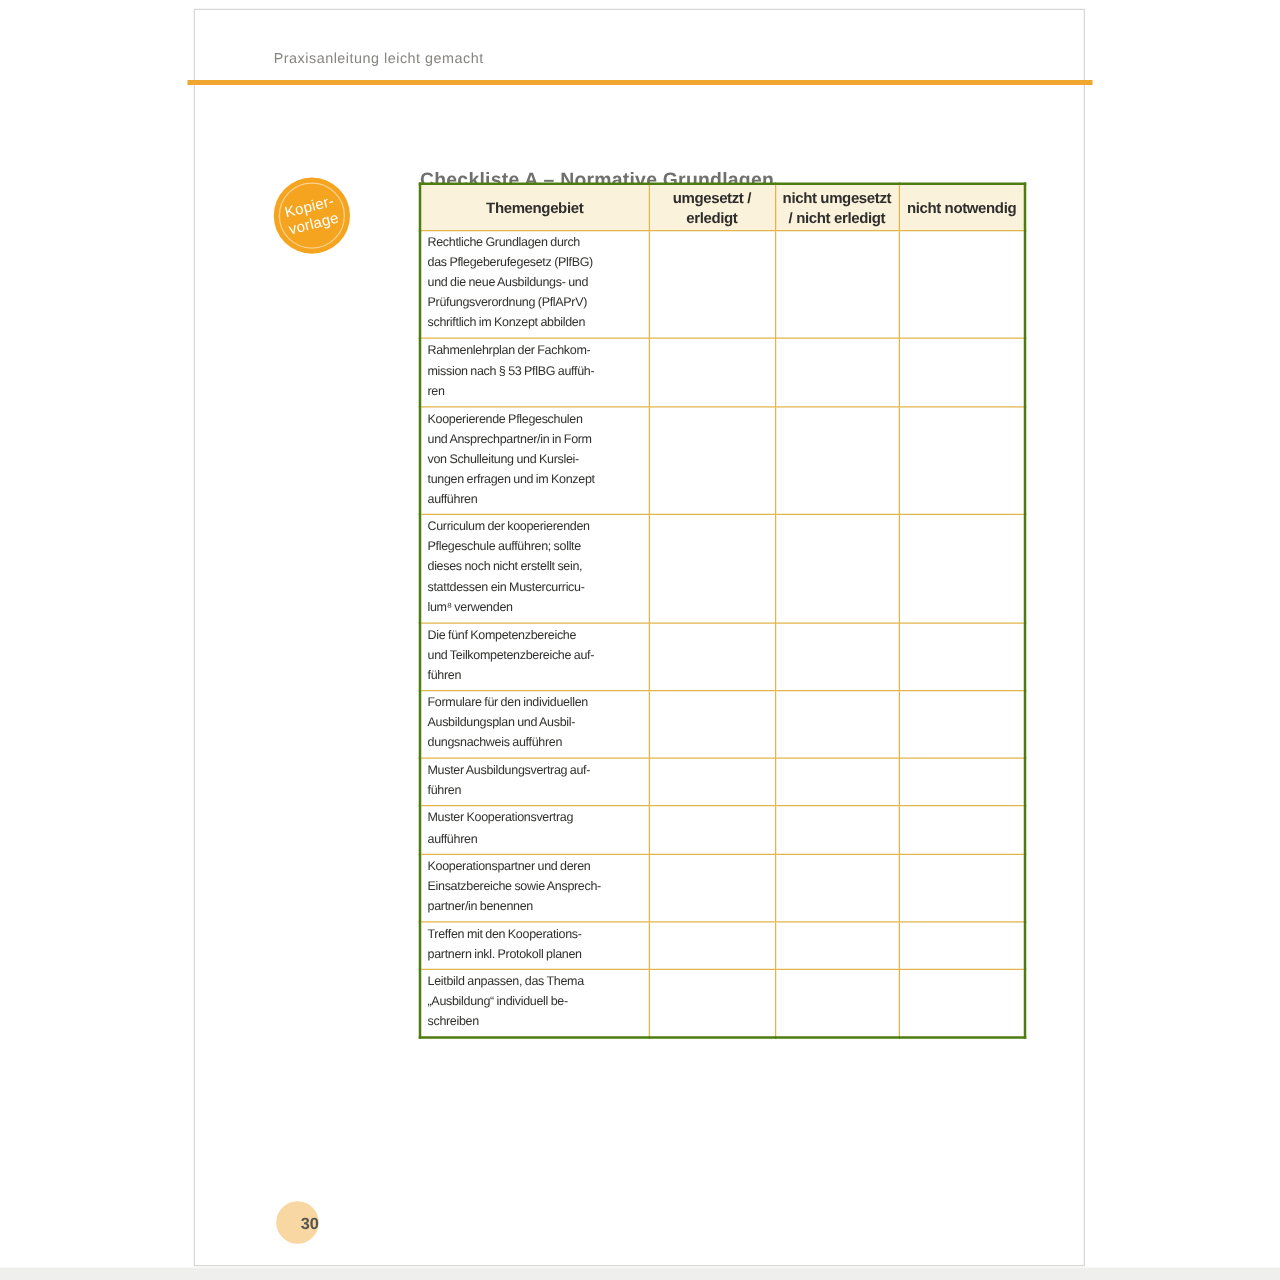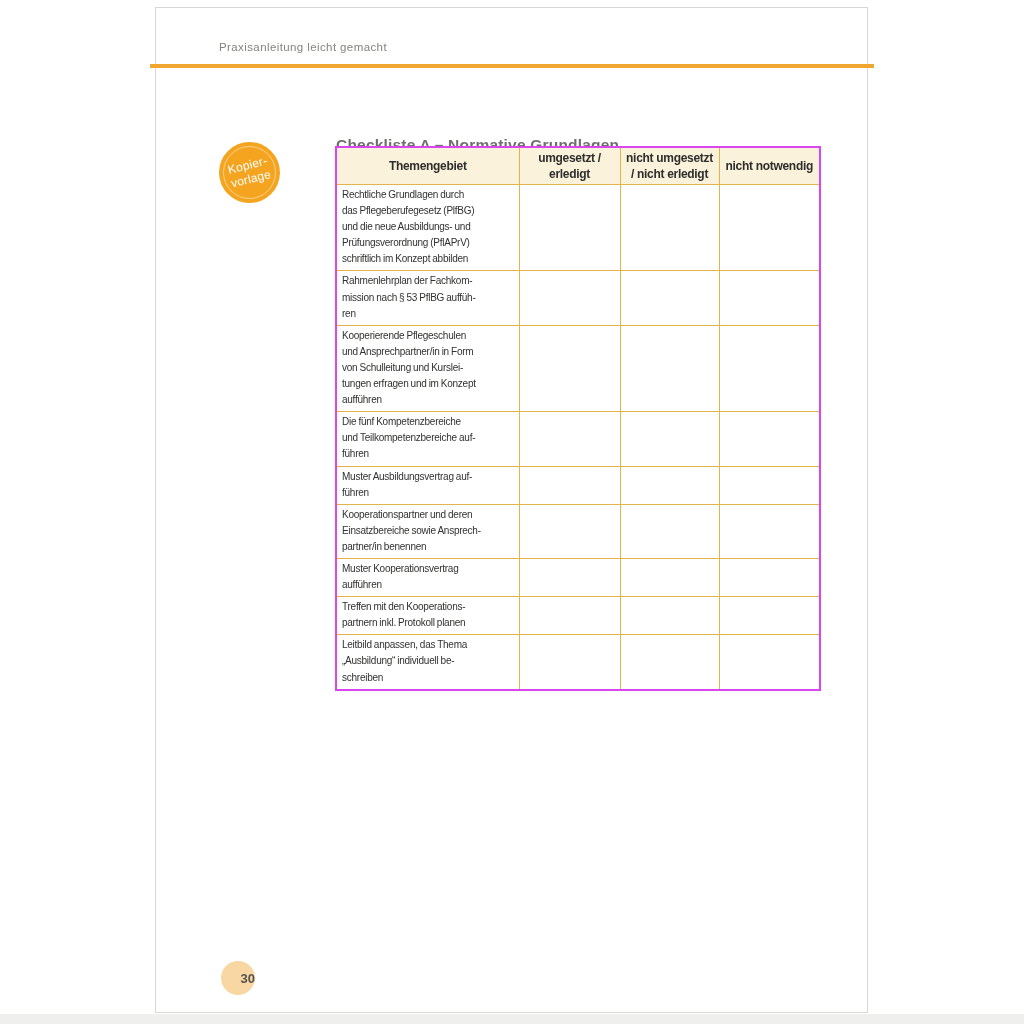--- a/index.html
+++ b/index.html
@@ -45,21 +45,21 @@
   .copy-badge .badge-label {
     transform:rotate(-14deg);
     color:#ffffff; font-size:12px; line-height:13.5px; text-align:center;
     white-space:pre-line; letter-spacing:0.2px;
   }
 
   .table-wrap { position:absolute; left:179px; top:138px; }
 
   table.checklist {
     border-collapse:collapse; table-layout:fixed; width:484px;
-    border:2px solid #d946ef;
+    border:2px solid #4d7c0f;
     padding-left:37px;
   }
   table.checklist th, table.checklist td { border:1px solid #e2b54a; }
 
   table.checklist th {
     background:#fbf2dc; font-size:12px; font-weight:bold; color:#2e2e2c;
     text-align:center; vertical-align:middle; line-height:16px;
     padding:2px 2px; white-space:pre-line; letter-spacing:-0.3px;
     height:37px;
   }
@@ -135,50 +135,68 @@
             <td class="topic">Kooperierende Pflegeschulen
 und Ansprechpartner/in in Form
 von Schulleitung und Kurslei-
 tungen erfragen und im Konzept
 aufführen</td>
             <td class="check"></td>
             <td class="check"></td>
             <td class="check"></td>
           </tr>
           <tr>
+            <td class="topic">Curriculum der kooperierenden
+Pflegeschule aufführen; sollte
+dieses noch nicht erstellt sein,
+stattdessen ein Mustercurricu-
+lum⁸ verwenden</td>
+            <td class="check"></td>
+            <td class="check"></td>
+            <td class="check"></td>
+          </tr>
+          <tr>
             <td class="topic">Die fünf Kompetenzbereiche
 und Teilkompetenzbereiche auf-
 führen</td>
             <td class="check"></td>
             <td class="check"></td>
             <td class="check"></td>
           </tr>
           <tr>
+            <td class="topic">Formulare für den individuellen
+Ausbildungsplan und Ausbil-
+dungsnachweis aufführen</td>
+            <td class="check"></td>
+            <td class="check"></td>
+            <td class="check"></td>
+          </tr>
+          <tr>
             <td class="topic">Muster Ausbildungsvertrag auf-
 führen</td>
+            <td class="check"></td>
+            <td class="check"></td>
+            <td class="check"></td>
+          </tr>
+          <tr>
+            <td class="topic">Muster Kooperationsvertrag
+aufführen</td>
             <td class="check"></td>
             <td class="check"></td>
             <td class="check"></td>
           </tr>
           <tr>
             <td class="topic">Kooperationspartner und deren
 Einsatzbereiche sowie Ansprech-
 partner/in benennen</td>
             <td class="check"></td>
             <td class="check"></td>
             <td class="check"></td>
           </tr>
           <tr>
-            <td class="topic">Muster Kooperationsvertrag
-aufführen</td>
-            <td class="check"></td>
-            <td class="check"></td>
-            <td class="check"></td>
-          </tr>
-          <tr>
             <td class="topic">Treffen mit den Kooperations-
 partnern inkl. Protokoll planen</td>
             <td class="check"></td>
             <td class="check"></td>
             <td class="check"></td>
           </tr>
           <tr>
             <td class="topic">Leitbild anpassen, das Thema
 „Ausbildung“ individuell be-
 schreiben</td>

